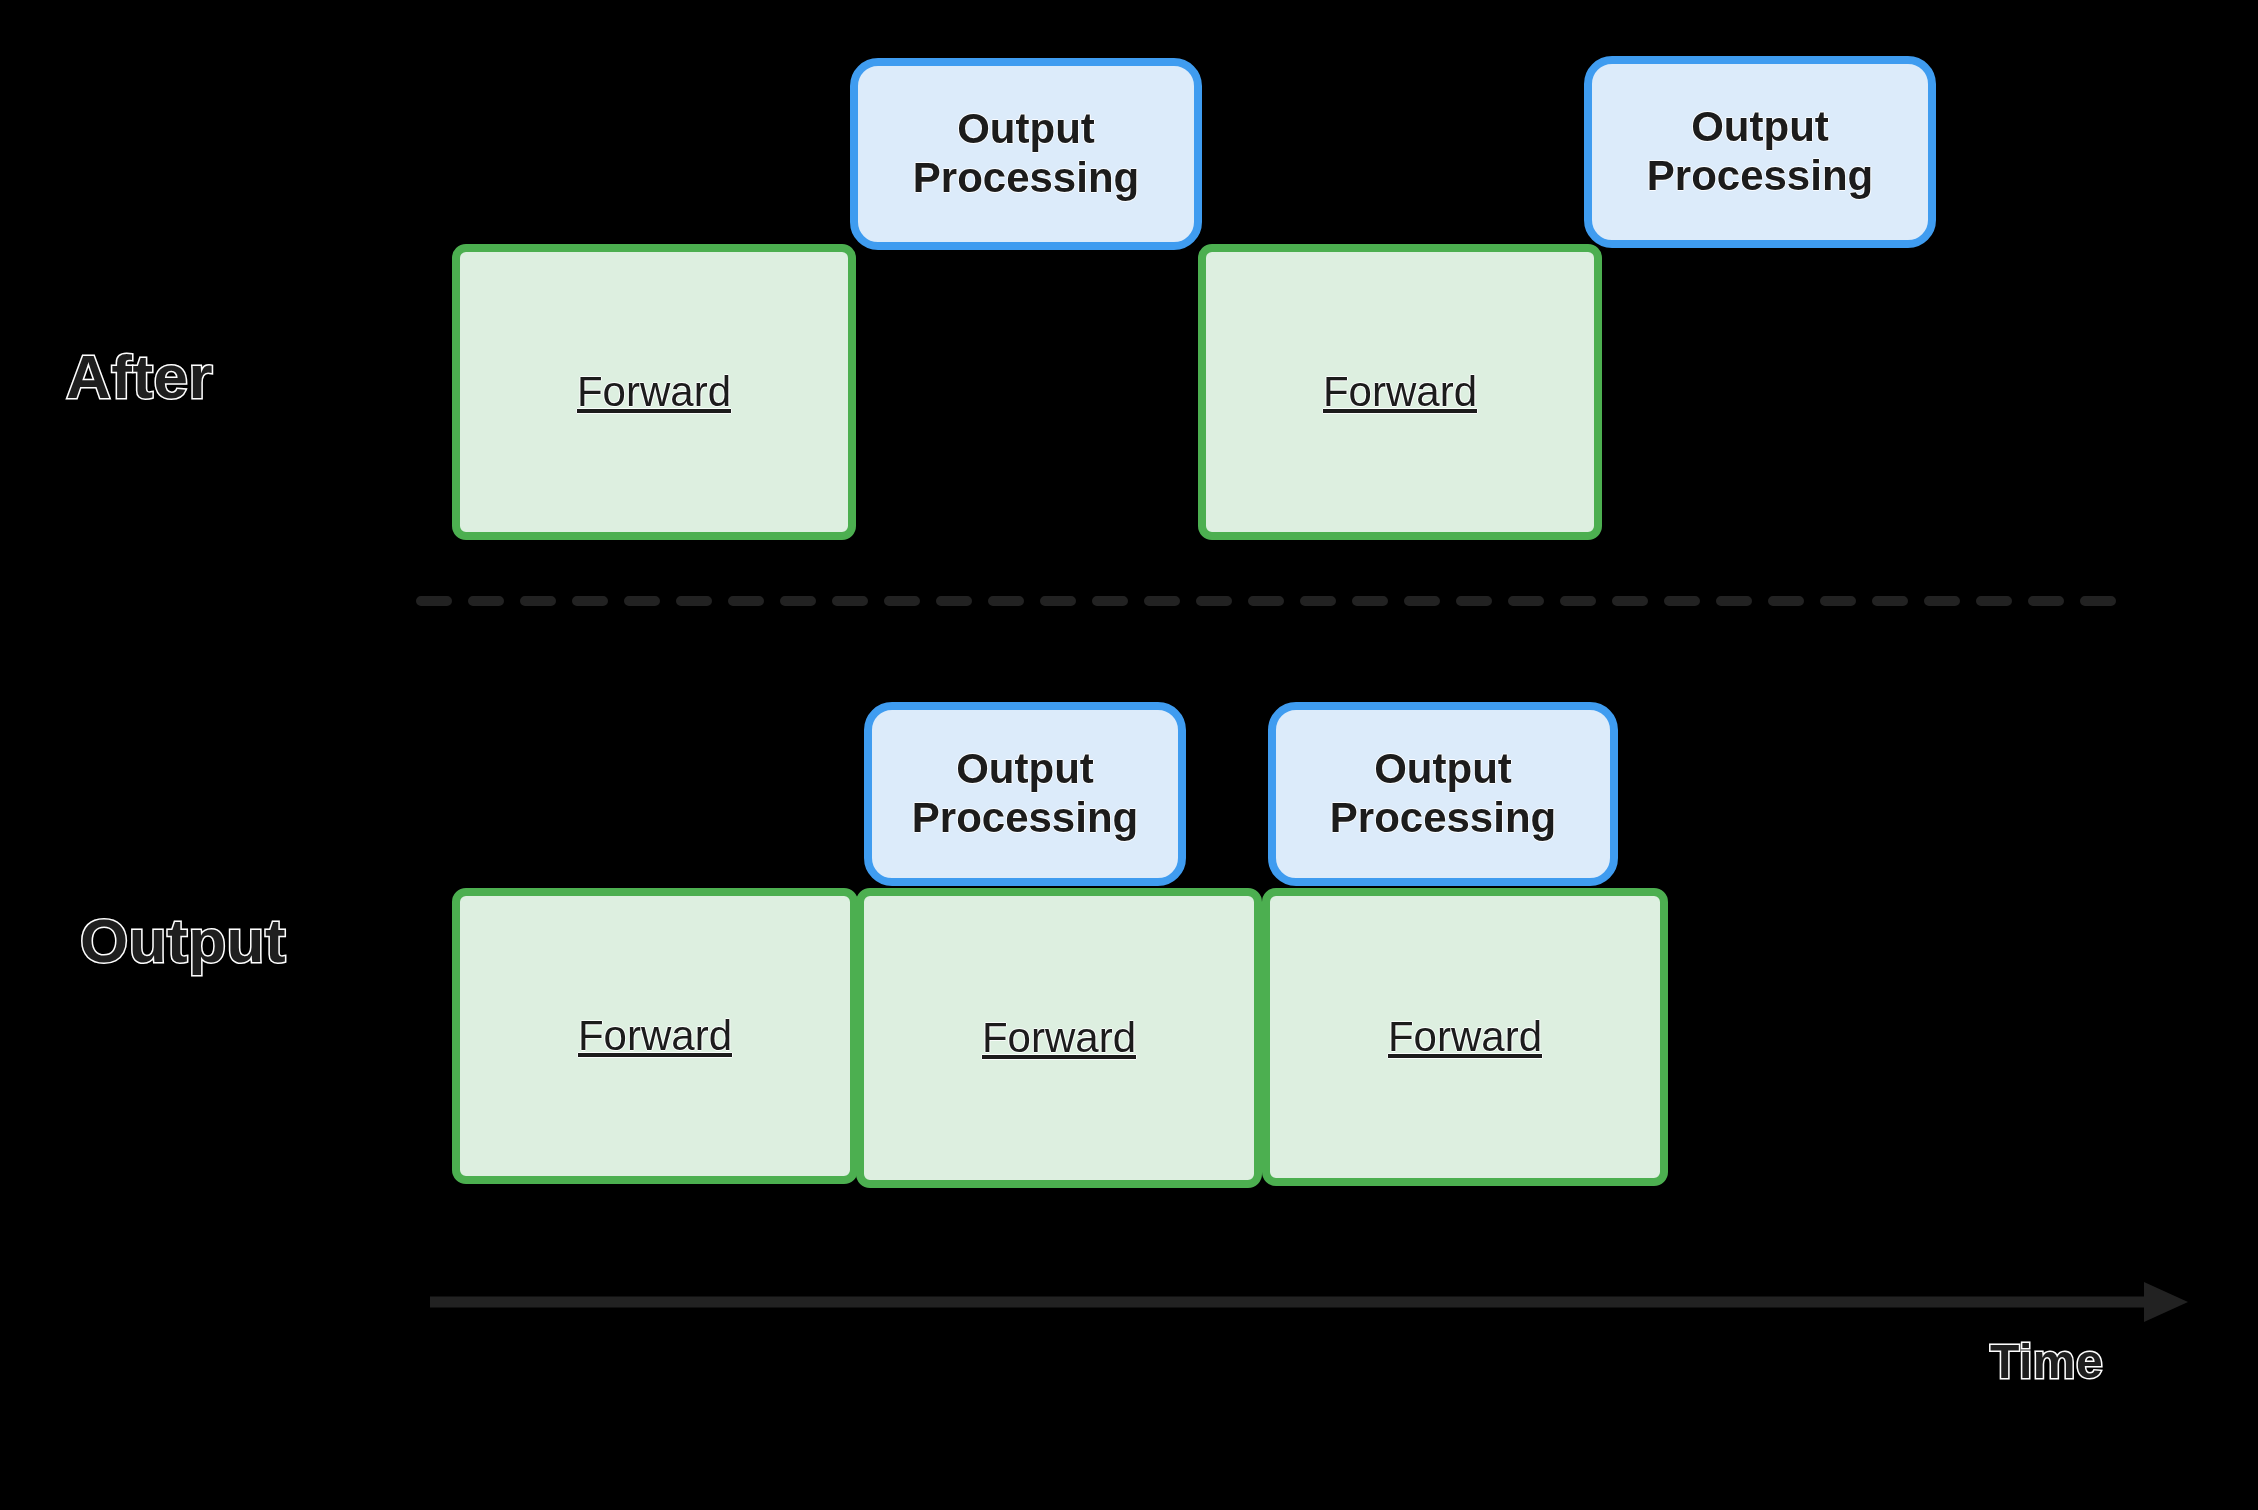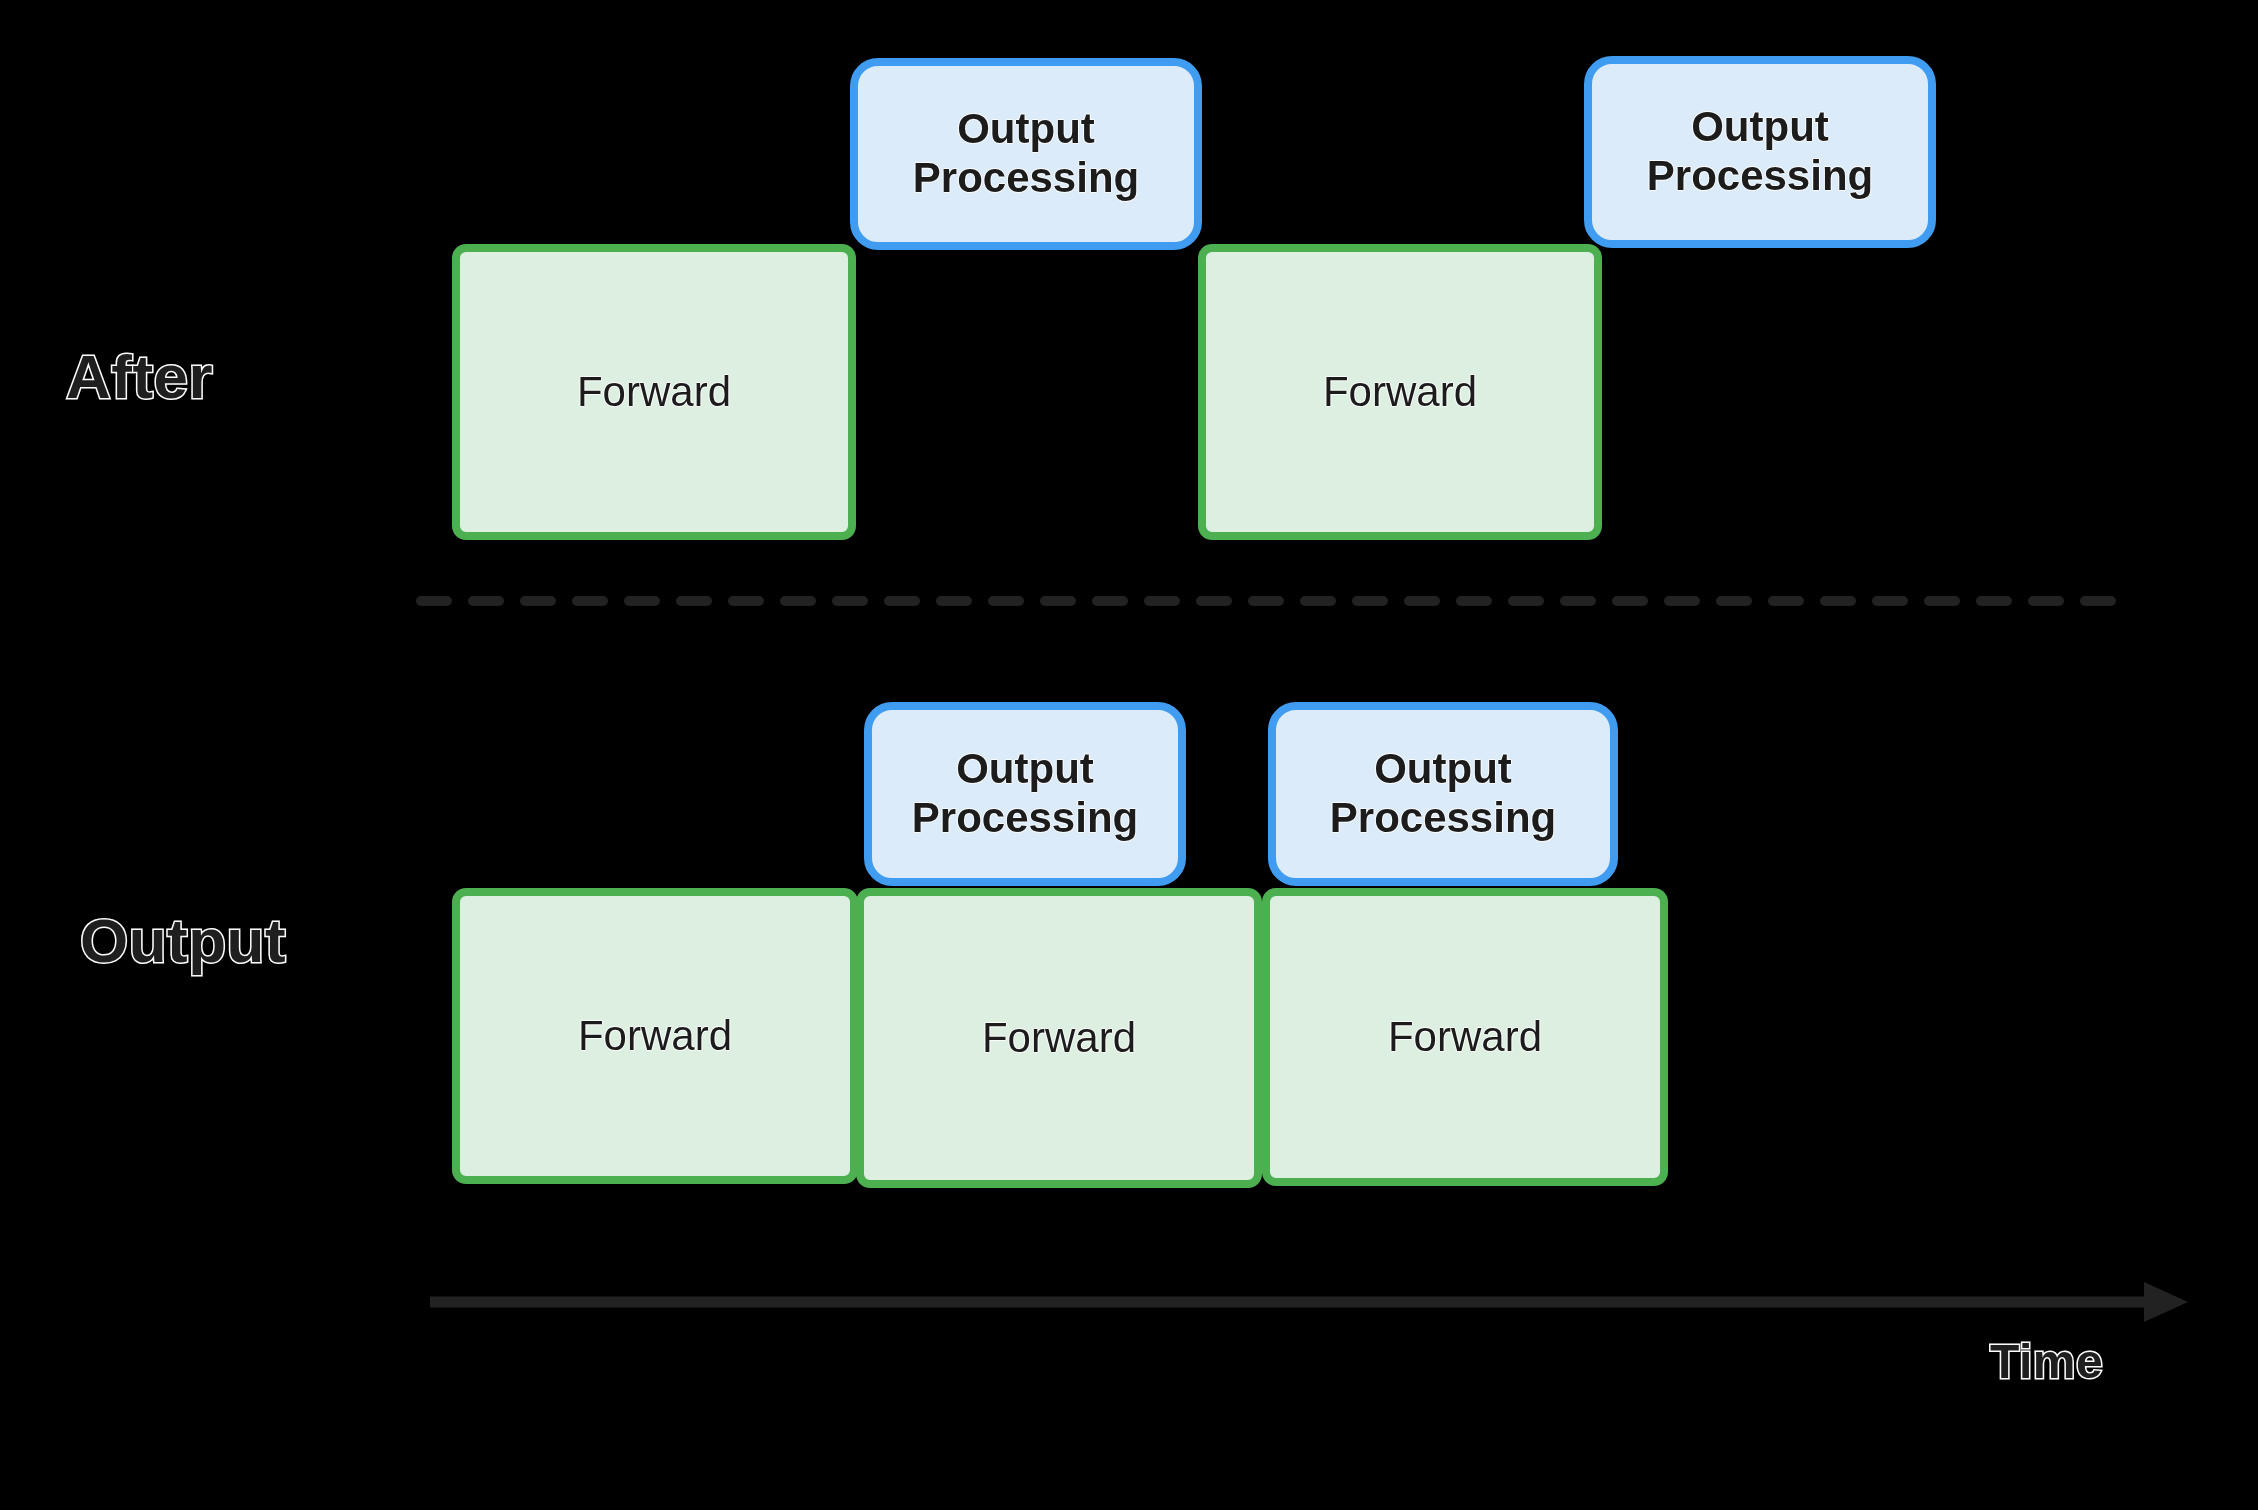--- a/index.html
+++ b/index.html
@@ -74,20 +74,21 @@
       -1px  0   0 rgba(255,255,255,.85),
        0    1px 0 rgba(255,255,255,.85),
        0   -1px 0 rgba(255,255,255,.85);
   }
 
   .block.forward {
     background: #ddefe0;
     border: 8px solid #4caf50;
     font-size: 42px;
     font-weight: 400;
+    text-decoration: underline;
   }
   .block.output {
     background: #dcebfa;
     border: 8px solid #3f9cf0;
     font-size: 42px;
     font-weight: 700;
     border-radius: 28px;
   }
 
   

